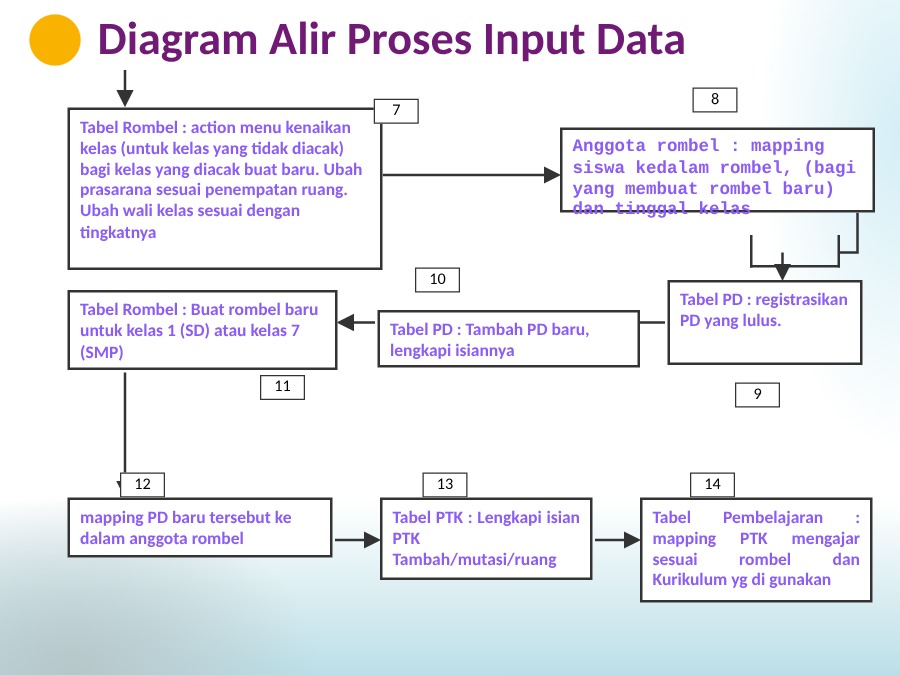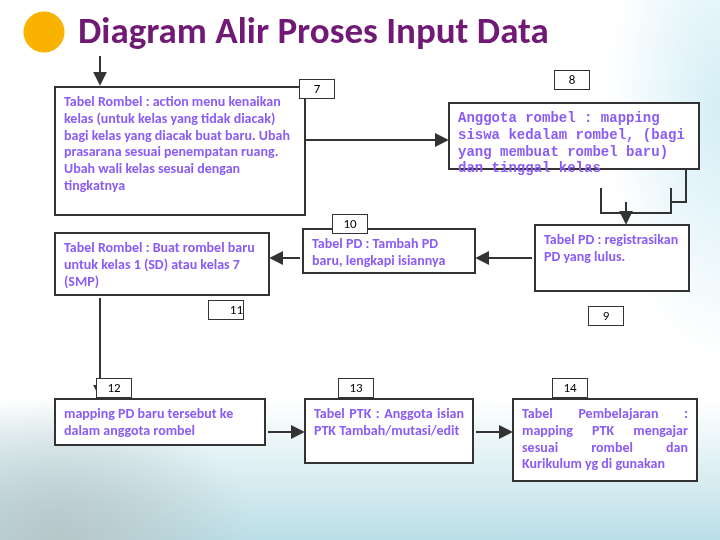--- a/index.html
+++ b/index.html
@@ -95,26 +95,26 @@
 <div class="numlabel" style="left:299px; top:79px;">7</div>
 
 <div class="box" style="left:448px; top:102px; width:252px; height:68px;font-family:Liberation Mono, monospace;">Anggota rombel : mapping siswa kedalam rombel, (bagi yang membuat rombel baru) dan tinggal kelas</div>
 <div class="numlabel" style="left:554px; top:70px;">8</div>
 
 <div style="position:absolute;left:600px;top:188px;width:72px;height:26px;border-left:2px solid var(--border);border-bottom:2px solid var(--border);border-right:2px solid var(--border);box-sizing:border-box;"></div>
 
 <div class="box plain" style="left:534px; top:224px; width:156px; height:68px; font-weight:700;">Tabel PD : registrasikan PD yang lulus.</div>
 <div class="numlabel" style="left:588px; top:306px;">9</div>
 
-<div class="box" style="left:302px; top:228px; width:174px; height:46px;">Tabel PD : Tambah PD baru, lengkapi isiannya</div>
+<div class="box" style="left:302px; top:248px; width:210px; height:46px;">Tabel PD : Tambah PD baru, lengkapi isiannya</div>
 <div class="numlabel" style="left:332px; top:214px;">10</div>
 
 <div class="box" style="left:54px; top:232px; width:216px; height:64px;">Tabel Rombel : Buat rombel baru untuk kelas 1 (SD) atau kelas 7 (SMP)</div>
-<div class="numlabel" style="left:208px; top:300px;text-align:right;">11</div>
+<div class="numlabel" style="left:208px; top:300px;">11</div>
 
 <div class="box plain" style="left:54px; top:398px; width:212px; height:48px; font-weight:700;">mapping PD baru tersebut ke dalam anggota rombel</div>
 <div class="numlabel" style="left:96px; top:378px;">12</div>
 
-<div class="box justify" style="left:304px; top:398px; width:170px; height:66px;">Tabel PTK : Anggota isian PTK Tambah/mutasi/edit</div>
+<div class="box justify" style="left:304px; top:398px; width:170px; height:66px;">Tabel PTK : Lengkapi isian PTK Tambah/mutasi/ruang</div>
 <div class="numlabel" style="left:338px; top:378px;">13</div>
 
 <div class="box justify" style="left:512px; top:398px; width:186px; height:84px;">Tabel Pembelajaran : mapping PTK mengajar sesuai rombel dan Kurikulum yg di gunakan</div>
 <div class="numlabel" style="left:552px; top:378px;">14</div>
 
 </body></html>

